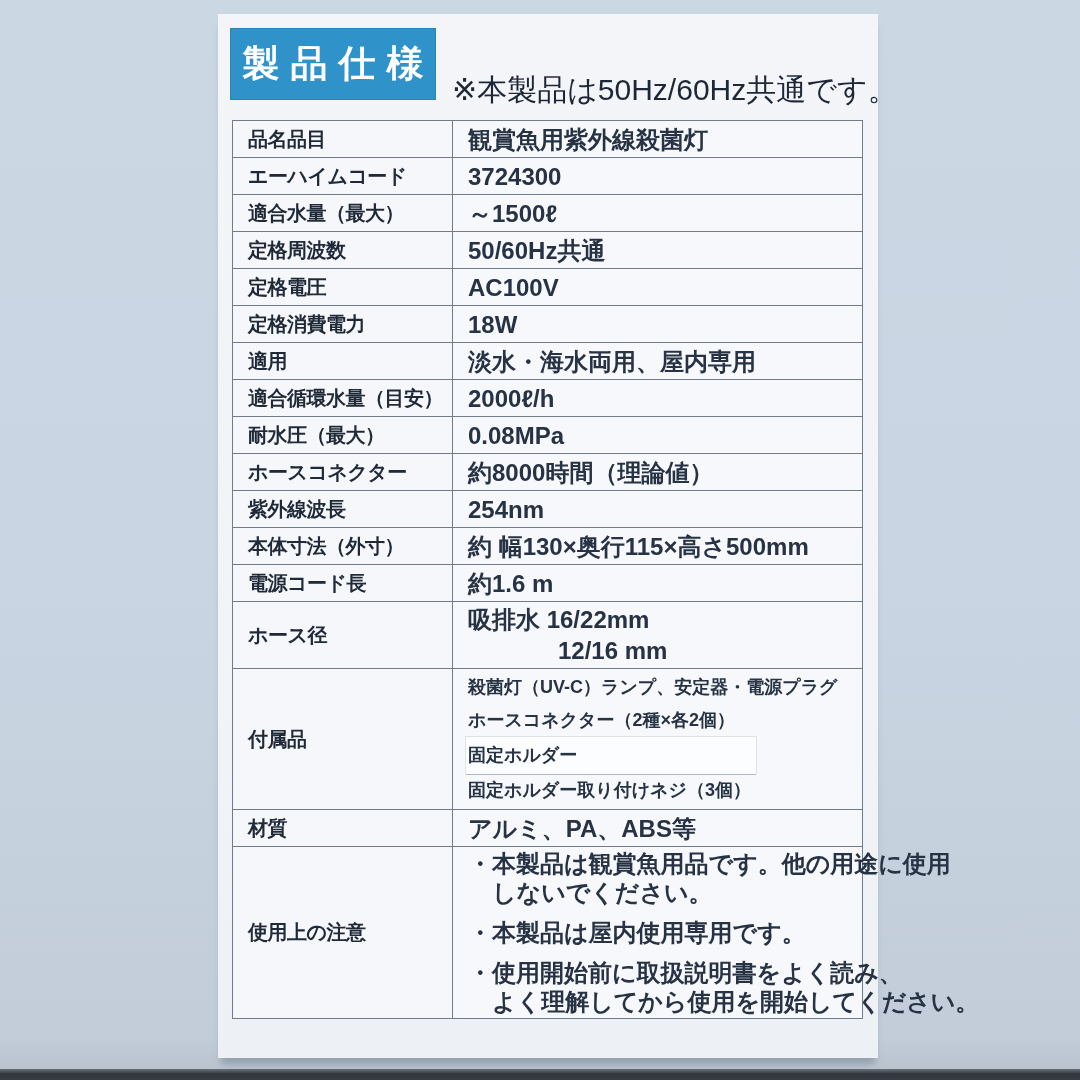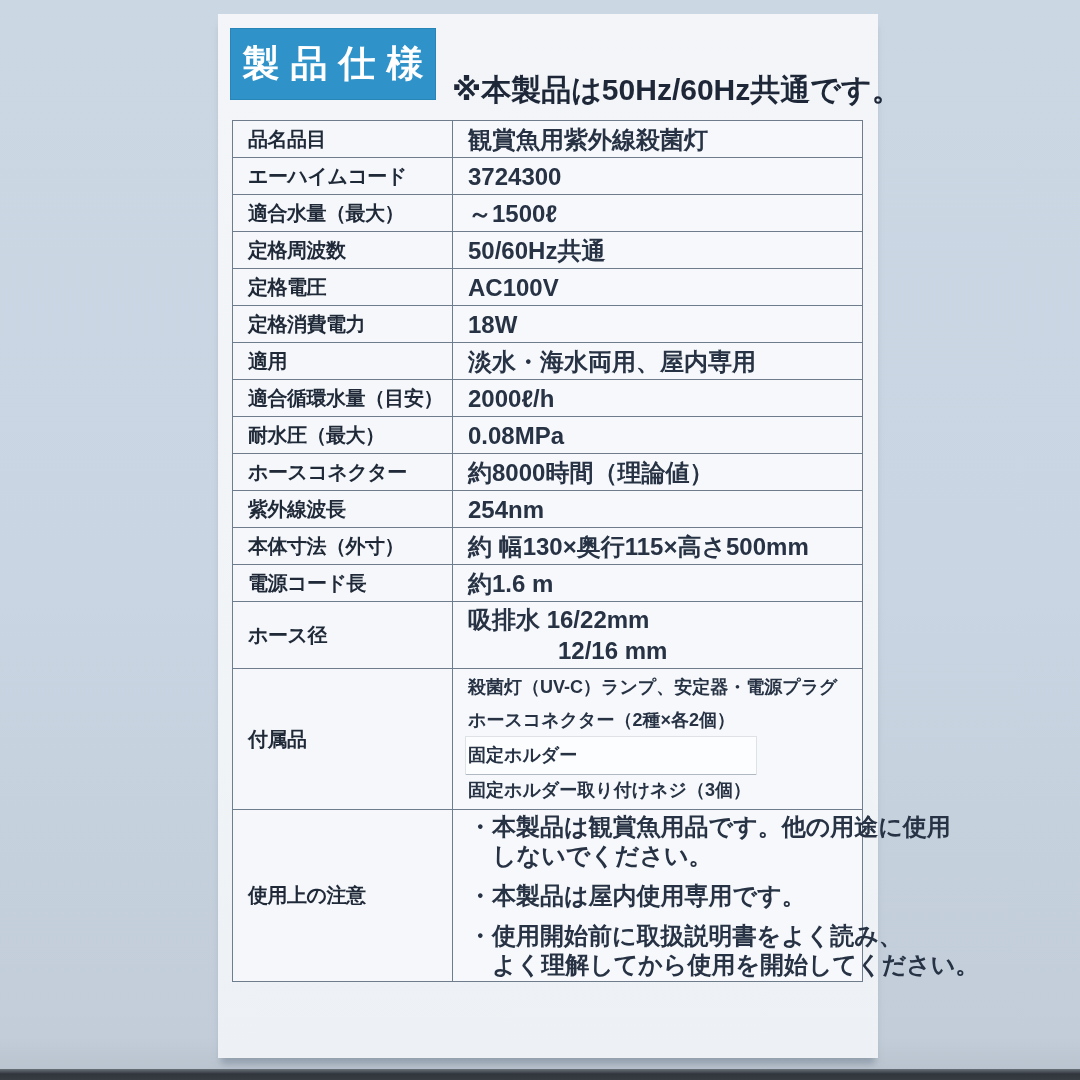--- a/index.html
+++ b/index.html
@@ -47,21 +47,21 @@
     margin-right: -11px;
     white-space: nowrap;
   }
 
   
   .header-note {
     position: absolute;
     left: 234px;
     top: 56px;
     font-size: 30px;
-    font-weight: bold;
+    font-weight: normal;
     color: #1d2737;
     white-space: nowrap;
   }
 
   
   .spec-table {
     position: absolute;
     left: 14px;
     top: 106px;
     width: 631px;
@@ -226,20 +226,26 @@
             <div class="line indented">12/16 mm</div>
           </td>
         </tr>
         <tr>
           <th>付属品</th>
           <td>
             <div class="line">殺菌灯（UV-C）ランプ、安定器・電源プラグ</div>
             <div class="line">ホースコネクター（2種×各2個）</div>
             <div class="line"><span class="sticker">固定ホルダー</span></div>
             <div class="line">固定ホルダー取り付けネジ（3個）</div>
+          </td>
+        </tr>
+        <tr>
+          <th>材質</th>
+          <td>
+            <div class="line">アルミ、PA、ABS等</div>
           </td>
         </tr>
         <tr>
           <th>使用上の注意</th>
           <td class="caution-cell">
             <div class="para">
               <div class="line">・本製品は観賞魚用品です。他の用途に使用</div>
               <div class="line">　しないでください。</div>
             </div>
             <div class="para">

